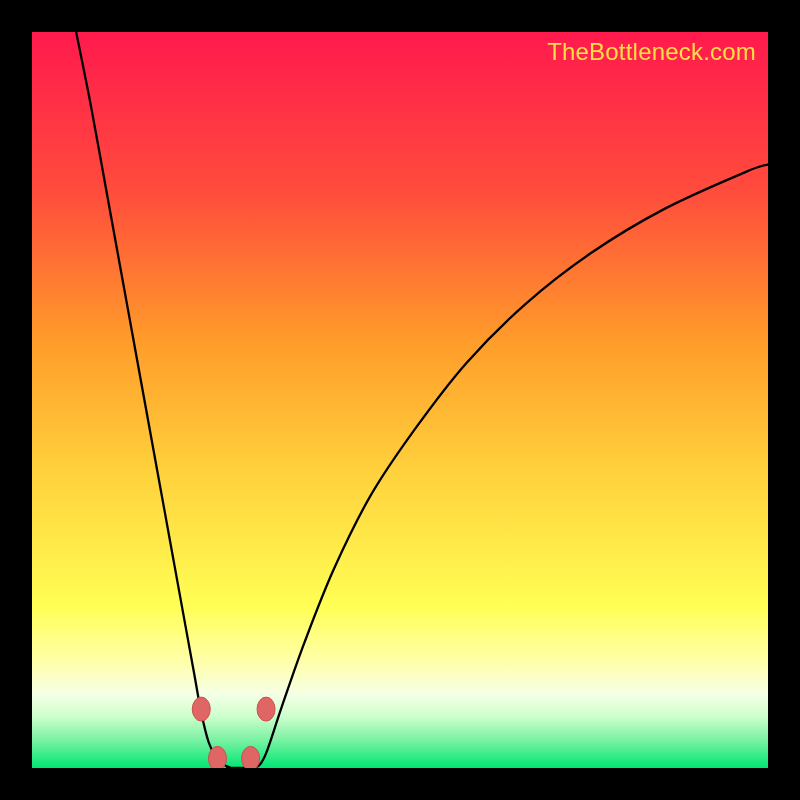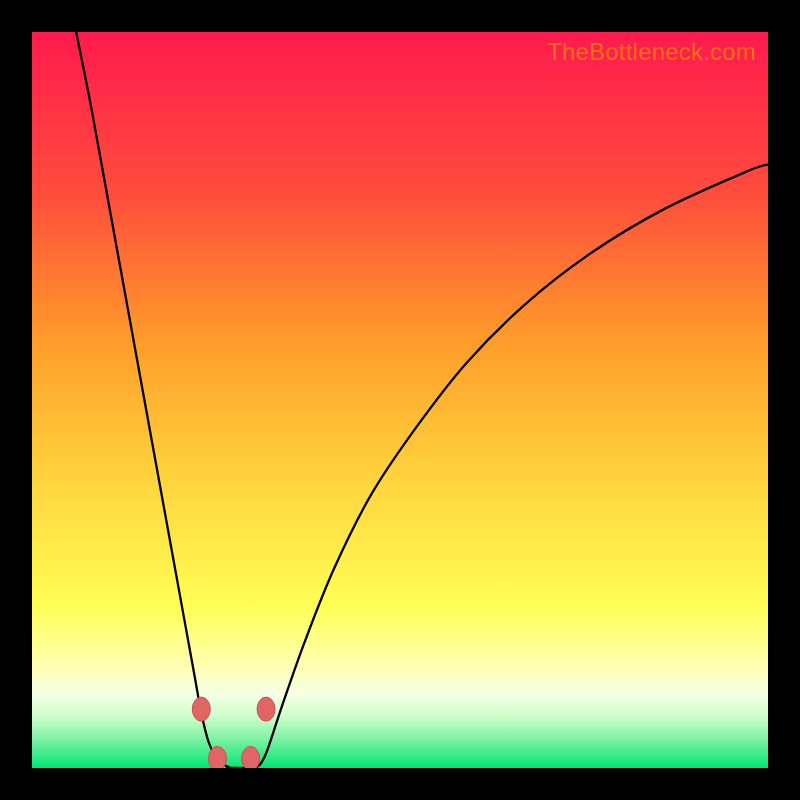--- a/index.html
+++ b/index.html
@@ -25,21 +25,21 @@
     width: 736px;
     height: 736px;
   }
   .watermark {
     position: absolute;
     top: 6px;
     right: 12px;
     font-family: Arial, Helvetica, sans-serif;
     font-size: 24px;
     font-weight: 500;
-    color: #f97316;
+    color: #fde047;
     letter-spacing: 0.2px;
   }
   svg {
     position: absolute;
     left: 0;
     top: 0;
   }
 </style>
 </head>
 <body>

